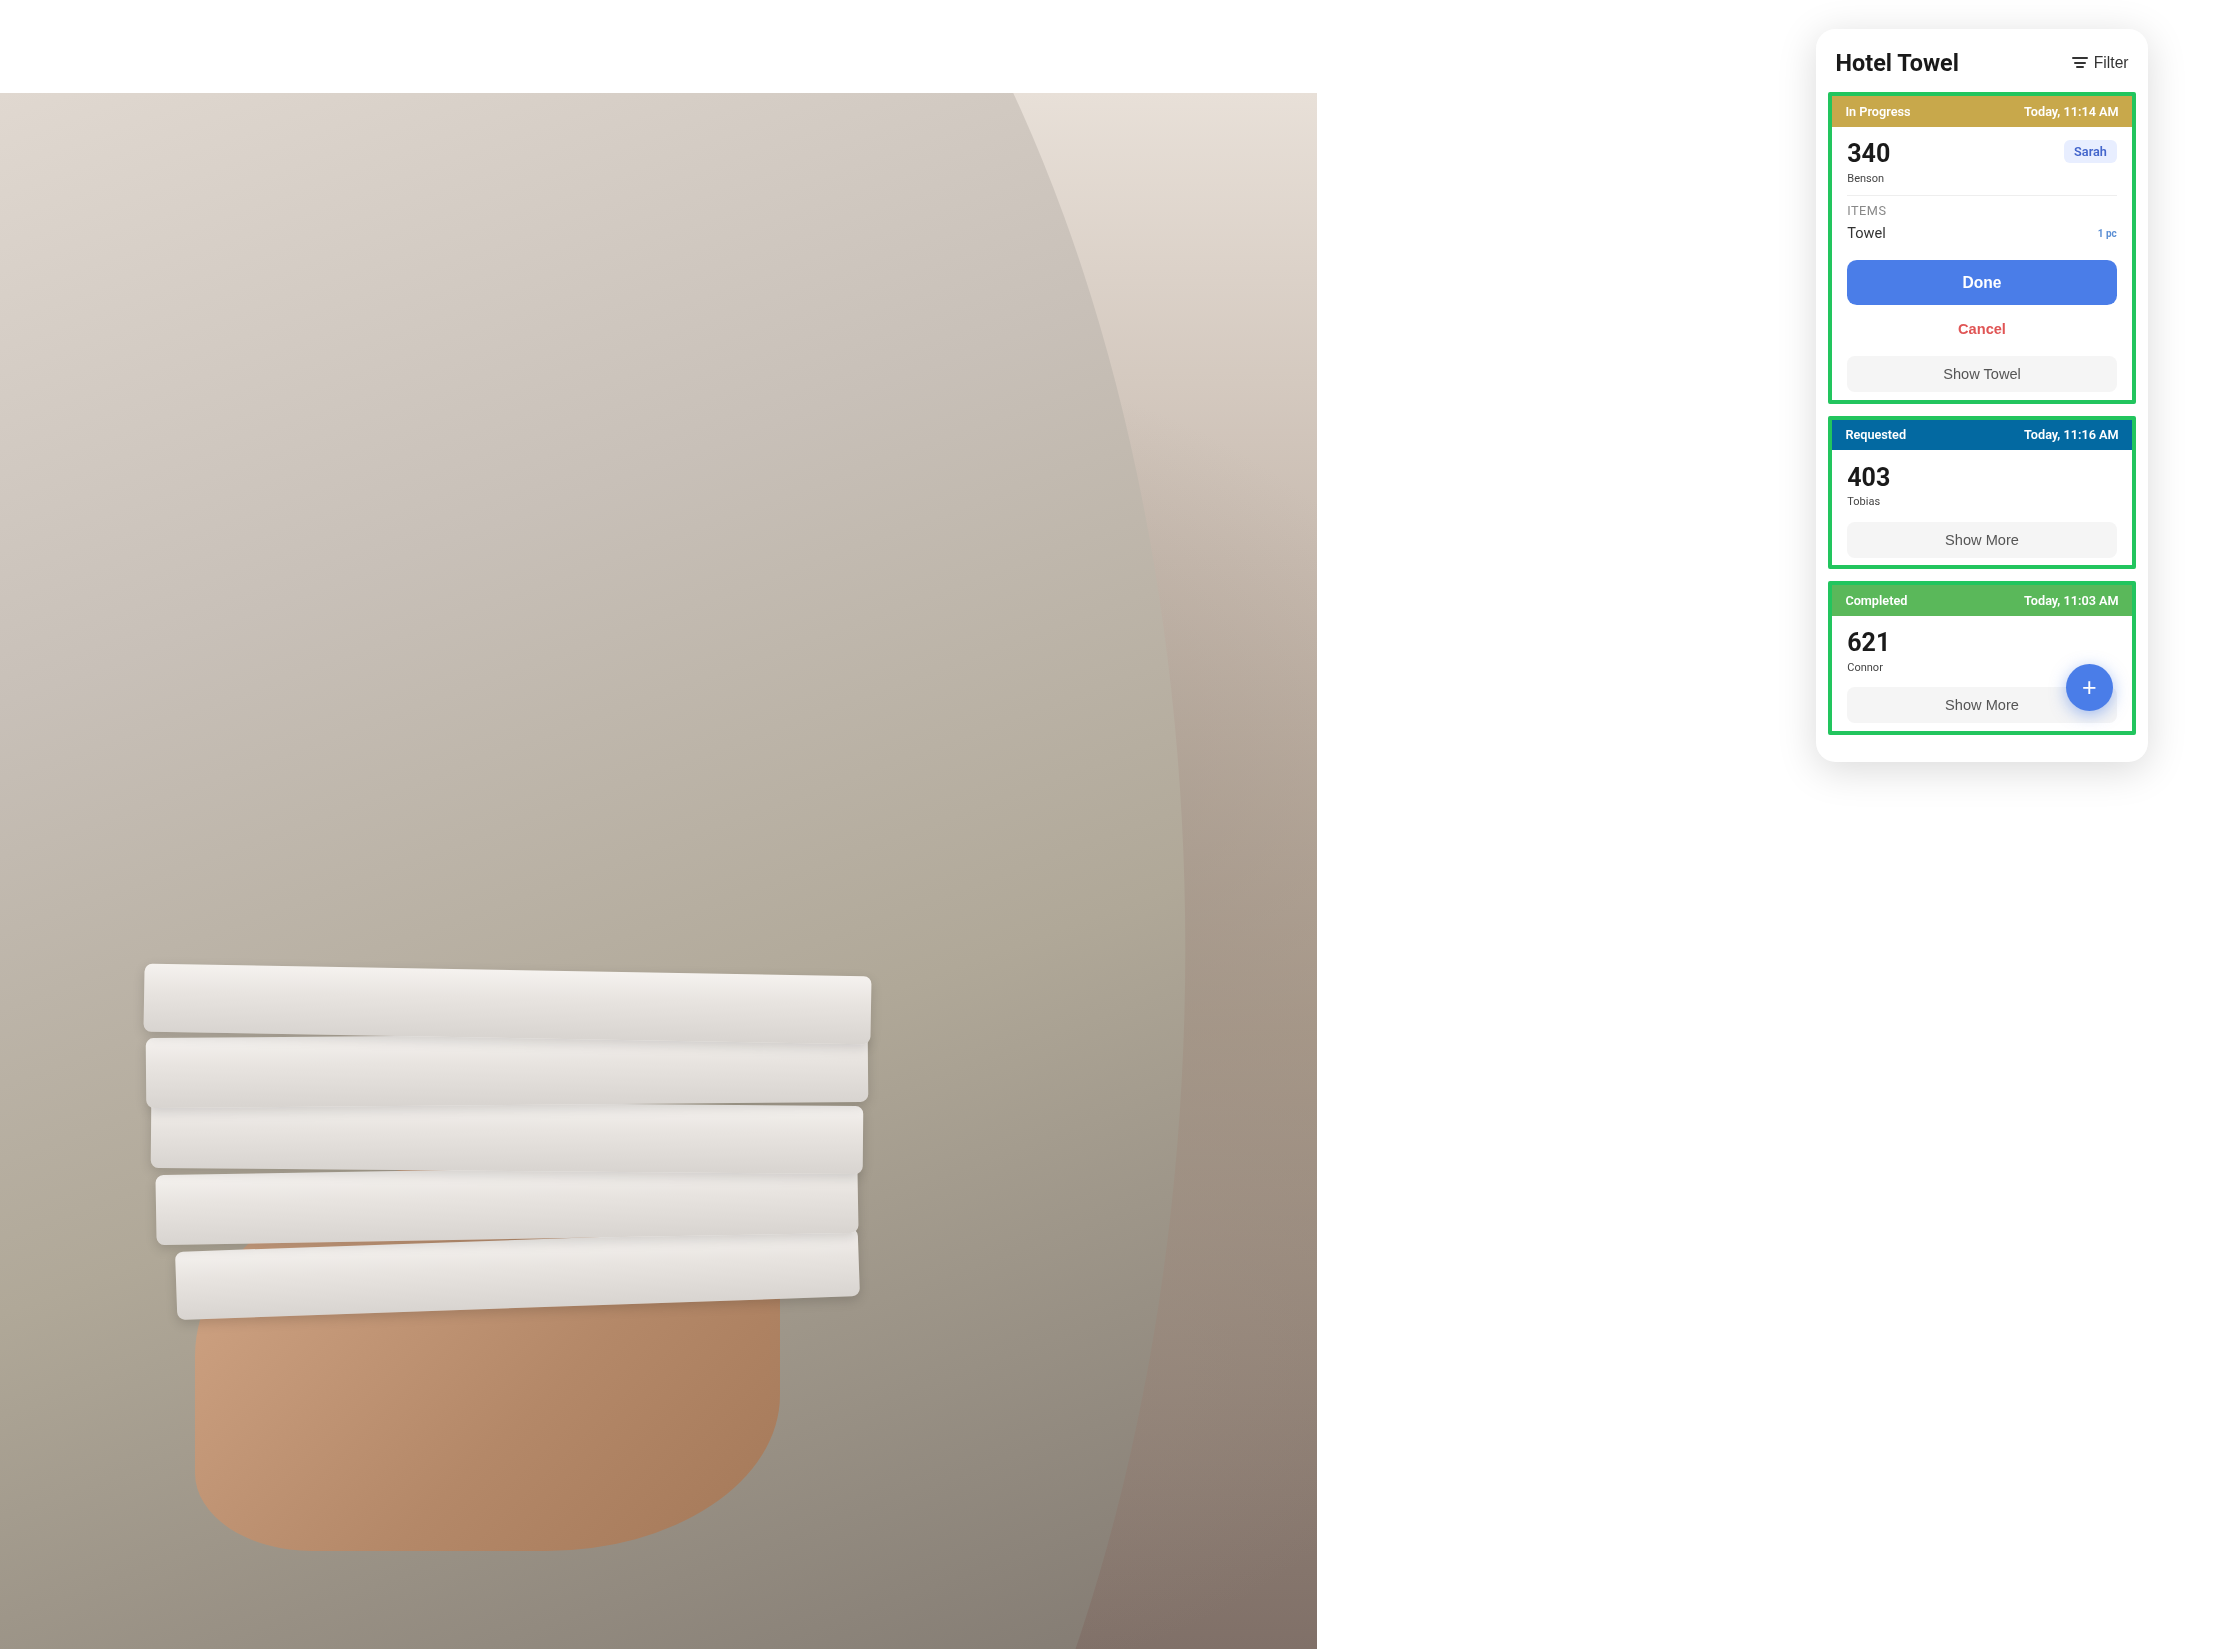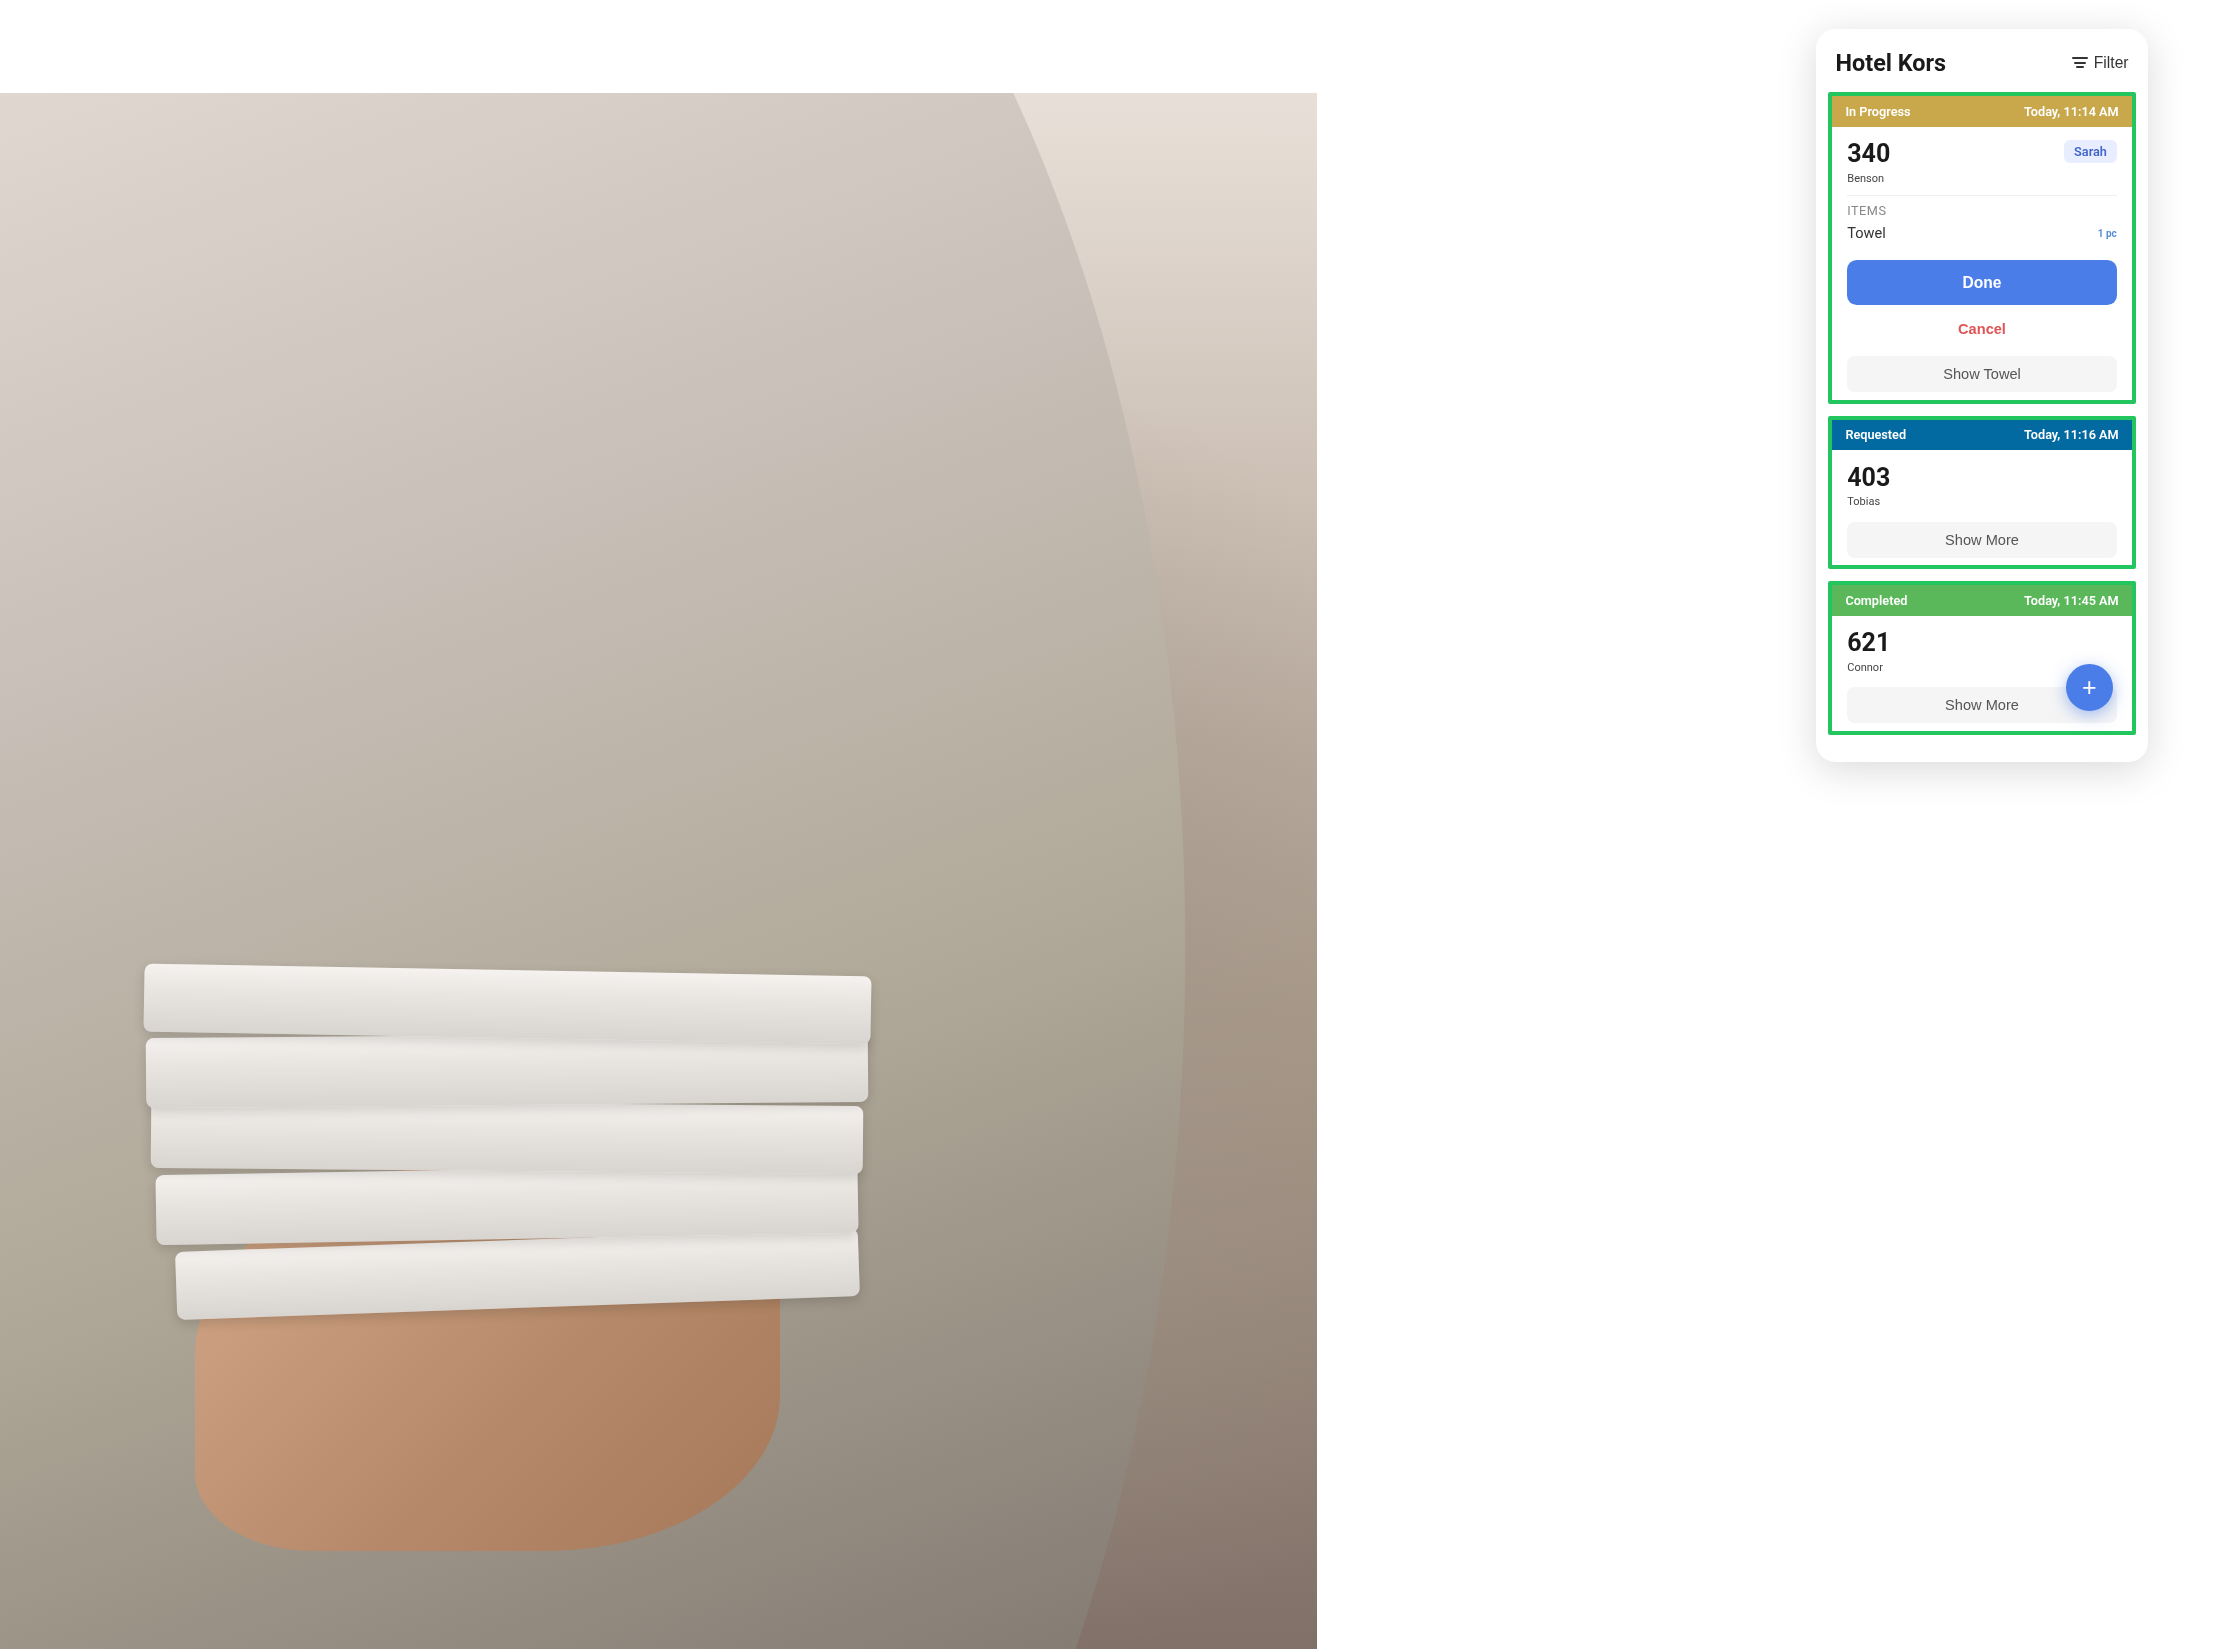--- a/index.html
+++ b/index.html
@@ -296,21 +296,21 @@
   <div class="towel-layer" style="bottom: 341px; left: 176px; width: 683px; height: 68px; transform: rotate(-2deg);"></div>
   <div class="towel-layer" style="bottom: 410px; left: 156px; width: 702px; height: 70px; transform: rotate(-1deg);"></div>
   <div class="towel-layer" style="bottom: 478px; left: 151px; width: 712px; height: 68px; transform: rotate(0.5deg);"></div>
   <div class="towel-layer" style="bottom: 544px; left: 146px; width: 722px; height: 70px; transform: rotate(-0.5deg);"></div>
   <div class="towel-layer" style="bottom: 611px; left: 144px; width: 727px; height: 68px; transform: rotate(1deg);"></div>
 </div>
 
 <div class="panel">
 
   <div class="panel-header">
-    <span class="panel-title">Hotel Kors</span>
+    <span class="panel-title">Hotel Towel</span>
     <button class="filter-btn">
       <div class="filter-icon">
         <span></span>
           <span></span>
           <span></span>
       </div>
       <span>Filter</span>
     </button>
   </div>
 
@@ -349,21 +349,21 @@
         <span class="task-room-number">403</span>
       </div>
       <div class="task-room-name">Tobias</div>
       <button class="show-more-btn">Show More</button>
     </div>
   </div>
 
   <div class="task-card" style="position:relative;">
     <div class="task-card-header completed">
       <span>Completed</span>
-      <span>Today, 11:45 AM</span>
+      <span>Today, 11:03 AM</span>
     </div>
     <div class="task-card-body">
       <div class="task-room-row">
         <span class="task-room-number">621</span>
       </div>
       <div class="task-room-name">Connor</div>
       <button class="show-more-btn">Show More</button>
     </div>
 
     <button class="fab">+</button>

